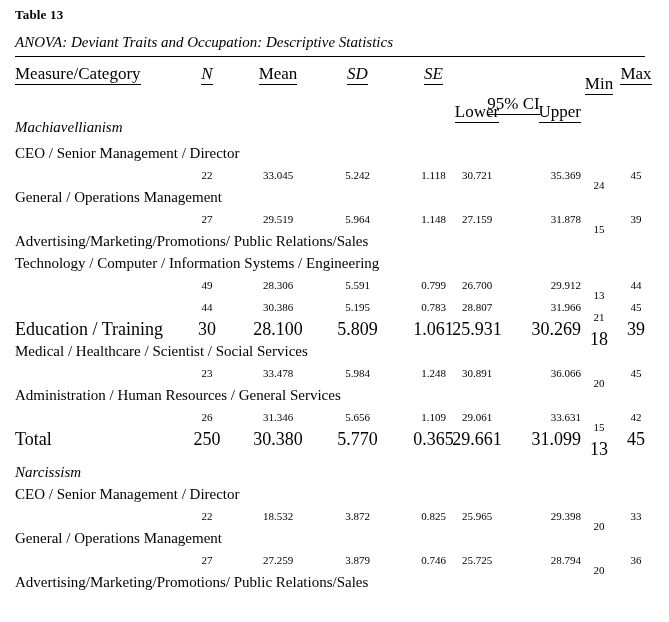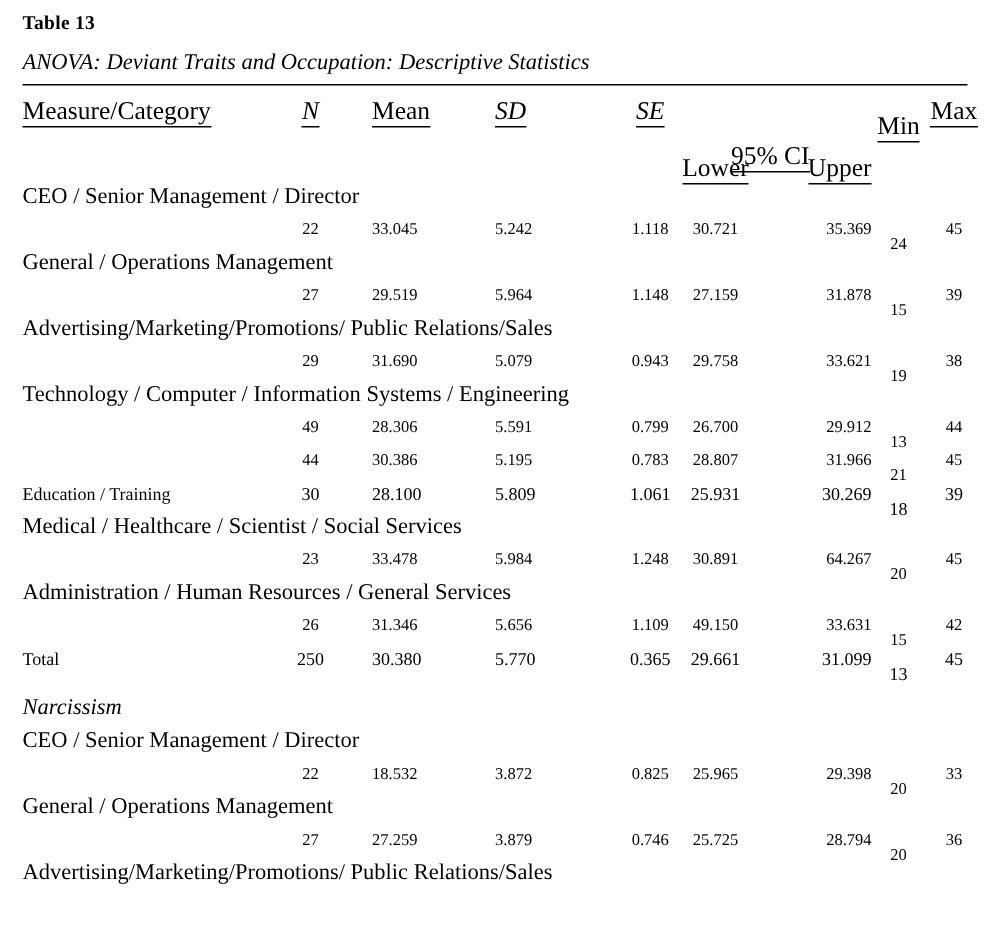--- a/index.html
+++ b/index.html
@@ -61,22 +61,22 @@
   .hdr-row1 { top: 64px; left: 0; width: 669px; height: 22px; }
   .hdr-row2 { top: 90px; left: 0; width: 537px; height: 22px; margin-top: 12px; }
 
   .cell {
     position: absolute;
     font-size: 17px;
     white-space: nowrap;
   }
   .col-label   { left: 15px;  text-align: left; }
   .col-n       { left: 188px; width: 38px;  text-align: center; }
-  .col-mean    { left: 248px; width: 60px;  }
-  .col-sd      { left: 330px; width: 55px;  text-align: left; }
+  .col-mean    { left: 248px; width: 60px;  text-align: center; }
+  .col-sd      { left: 330px; width: 55px;  text-align: center; }
   .col-se      { left: 406px; width: 55px;  text-align: center; }
   .col-lower   { left: 446px; width: 62px;  text-align: center; }
   .col-upper   { left: 519px; width: 62px;  text-align: right; }
   .col-min     { left: 583px; width: 32px;  text-align: center; margin-top: 10px; }
   .col-max     { left: 620px; width: 32px;  text-align: center; }
   .col-ci      { left: 446px; width: 135px; text-align: center; margin-top: 30px; }
 
   .ital { font-style: italic; }
 
   
@@ -110,21 +110,21 @@
   }
   .row-values span {
     position: absolute;
     top: 0;
     line-height: 22px;
   }
   .row-combined {
     position: relative;
     height: 22px;
     line-height: 22px;
-    font-size: 12px;
+    font-size: 18px;
     text-decoration: underline;
   }
   .row-combined .lbl {
     position: absolute;
     left: 15px;
     top: 0;
     line-height: 22px;
     white-space: nowrap;
   }
   .row-combined span.v {
@@ -156,20 +156,21 @@
     <div class="cell col-min"><span class="u">Min</span></div>
     <div class="cell col-max"><span class="u">Max</span></div>
   </div>
 
   <div class="hdr hdr-row2">
     <div class="cell col-lower"><span class="u">Lower</span></div>
     <div class="cell col-upper"><span class="u">Upper</span></div>
   </div>
 
   <div class="body-area" id="body-area">
+      <div class="section-title">Machiavellianism</div>
       <div class="gap-small"></div>
       <div class="row-label">CEO / Senior Management / Director</div>
       <div class="row-values">
         <span class="col-n">22</span>
         <span class="col-mean">33.045</span>
         <span class="col-sd">5.242</span>
         <span class="col-se">1.118</span>
         <span class="col-lower">30.721</span>
         <span class="col-upper">35.369</span>
         <span class="col-min">24</span>
@@ -180,30 +181,20 @@
         <span class="col-n">27</span>
         <span class="col-mean">29.519</span>
         <span class="col-sd">5.964</span>
         <span class="col-se">1.148</span>
         <span class="col-lower">27.159</span>
         <span class="col-upper">31.878</span>
         <span class="col-min">15</span>
         <span class="col-max">39</span>
       </div>
       <div class="row-label">Advertising/Marketing/Promotions/ Public Relations/Sales</div>
-      <div class="row-values">
-        <span class="col-n">29</span>
-        <span class="col-mean">31.690</span>
-        <span class="col-sd">5.079</span>
-        <span class="col-se">0.943</span>
-        <span class="col-lower">29.758</span>
-        <span class="col-upper">33.621</span>
-        <span class="col-min">19</span>
-        <span class="col-max">38</span>
-      </div>
       <div class="row-label">Technology / Computer / Information Systems / Engineering</div>
       <div class="row-values">
         <span class="col-n">49</span>
         <span class="col-mean">28.306</span>
         <span class="col-sd">5.591</span>
         <span class="col-se">0.799</span>
         <span class="col-lower">26.700</span>
         <span class="col-upper">29.912</span>
         <span class="col-min">13</span>
         <span class="col-max">44</span>
@@ -229,31 +220,31 @@
         <span class="v col-min">18</span>
         <span class="v col-max">39</span>
       </div>
       <div class="row-label">Medical / Healthcare / Scientist / Social Services</div>
       <div class="row-values">
         <span class="col-n">23</span>
         <span class="col-mean">33.478</span>
         <span class="col-sd">5.984</span>
         <span class="col-se">1.248</span>
         <span class="col-lower">30.891</span>
-        <span class="col-upper">64.267</span>
+        <span class="col-upper">36.066</span>
         <span class="col-min">20</span>
         <span class="col-max">45</span>
       </div>
       <div class="row-label">Administration / Human Resources / General Services</div>
       <div class="row-values">
         <span class="col-n">26</span>
         <span class="col-mean">31.346</span>
         <span class="col-sd">5.656</span>
         <span class="col-se">1.109</span>
-        <span class="col-lower">49.150</span>
+        <span class="col-lower">29.061</span>
         <span class="col-upper">33.631</span>
         <span class="col-min">15</span>
         <span class="col-max">42</span>
       </div>
       <div class="row-combined">
         <span class="lbl">Total</span>
         <span class="v col-n">250</span>
         <span class="v col-mean">30.380</span>
         <span class="v col-sd">5.770</span>
         <span class="v col-se">0.365</span>

